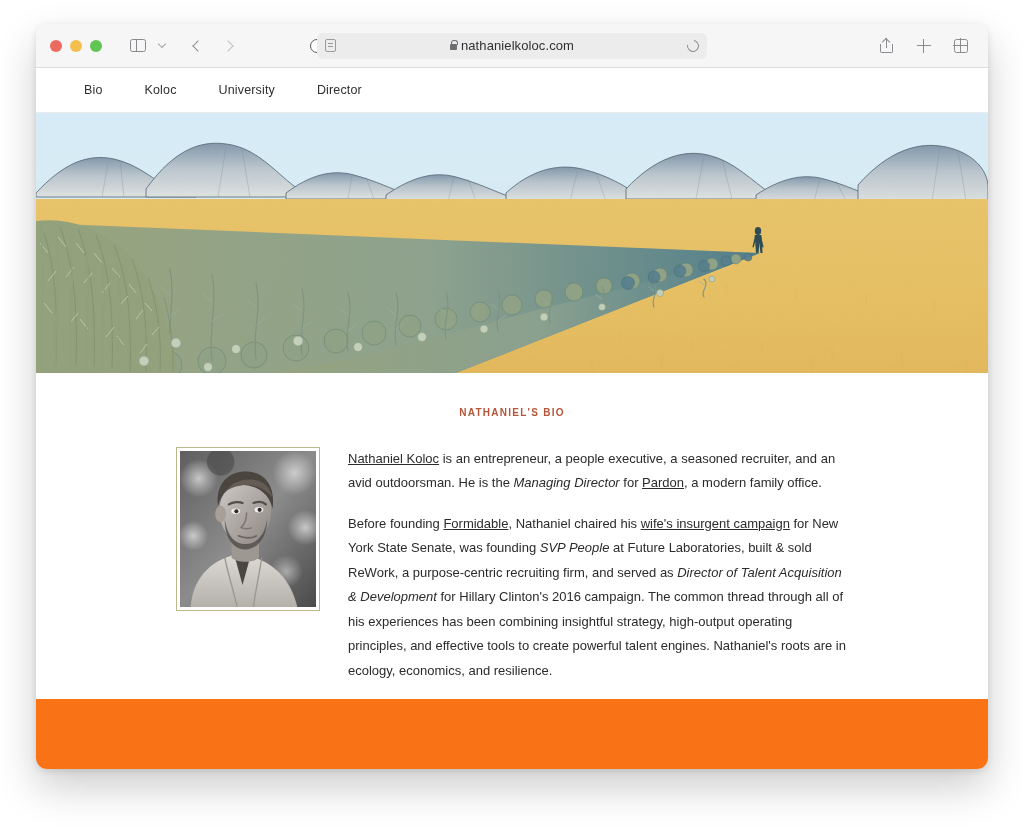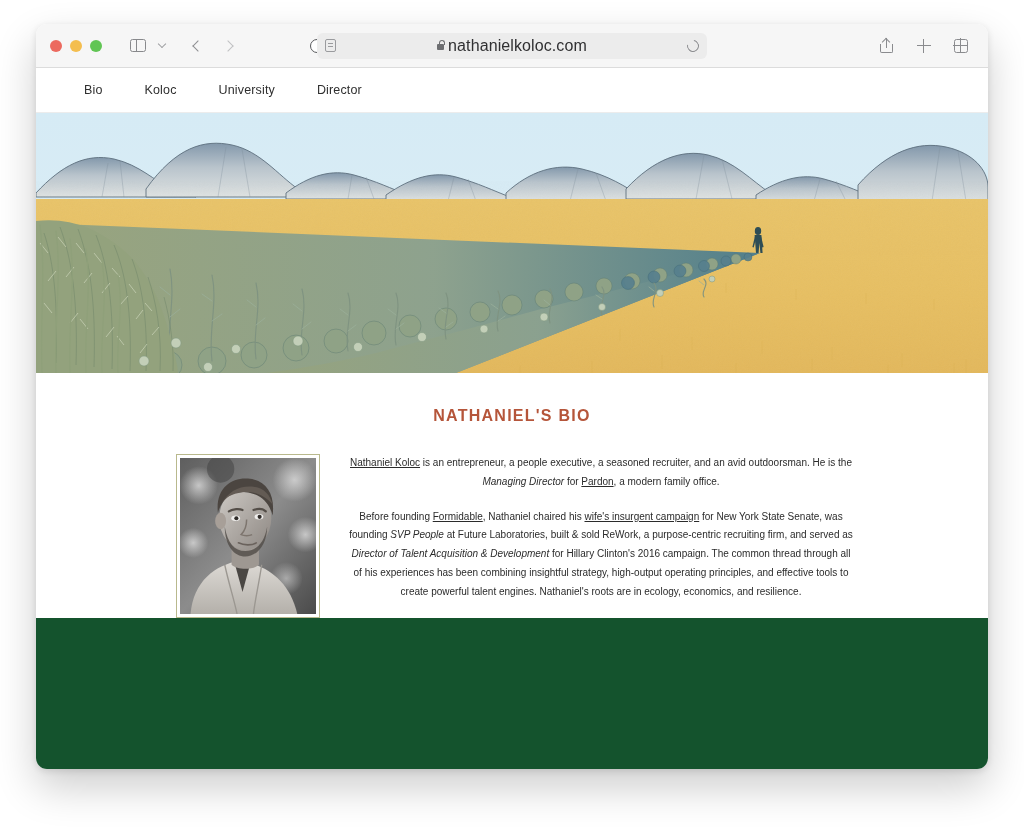--- a/index.html
+++ b/index.html
@@ -91,21 +91,21 @@
   .lock {
     width: 7px; height: 6px; background: #6d6e71;
     border-radius: 1px; position: relative; margin-top: 2px;
   }
   .lock::before {
     content:""; position:absolute; left:1.4px; top:-4px;
     width: 4.2px; height: 4.5px;
     border: 1.2px solid #6d6e71; border-bottom: none;
     border-radius: 3px 3px 0 0;
   }
-  .url-text { font-size: 16px; color: #303032; letter-spacing: 0.1px; }
+  .url-text { font-size: 13px; color: #303032; letter-spacing: 0.1px; }
   .reload {
     margin-left: auto; width: 12px; height: 12px; flex: 0 0 auto;
     border: 1.4px solid #8d8e91; border-radius: 50%;
     border-top-color: transparent; transform: rotate(-35deg);
   }
   .tb-right { margin-left: auto; display: flex; align-items: center; gap: 10px; }
   .share-glyph { width: 13px; height: 15px; position: relative; }
   .share-glyph .box {
     position: absolute; bottom: 0; left: 0; right: 0; height: 9px;
     border: 1.5px solid #8a8b8e; border-top: none; border-radius: 0 0 2px 2px;
@@ -134,60 +134,60 @@
   .grid-glyph::after {
     content:""; position:absolute; top:5.1px; left:-1.4px; right:-1.4px; height:1.4px; background:#8a8b8e;
   }
   .contrast-glyph {
     width: 14px; height: 14px; border-radius: 50%;
     border: 1.5px solid #58595c;
     background: linear-gradient(90deg, #ffffff 0 50%, #58595c 50% 100%);
   }
 
   
-  .viewport { height: 701px; background: #14532d; position: relative; overflow: hidden; }
+  .viewport { height: 701px; background: #f97316; position: relative; overflow: hidden; }
 
   
   .site-nav {
     height: 45px; background: #fff;
     display: flex; align-items: center; gap: 42px;
     padding-left: 48px;
     border-bottom: 1px solid #ececec;
   }
   .nav-link {
     font-size: 12.5px; color: #2f2f2f; letter-spacing: 0.15px;
     font-family: "Liberation Sans", sans-serif;
   }
 
   
   .hero { position: relative; height: 260px; overflow: hidden; background: #d9ecf4; }
   .hero svg { display: block; width: 100%; height: 100%; }
 
   
   .bio { padding: 34px 0 0 0; background: #fff; }
   .eyebrow {
-    text-align: center; font-size: 16px; font-weight: bold;
+    text-align: center; font-size: 10px; font-weight: bold;
     letter-spacing: 1.25px; color: #b5553a;
   }
   .bio-title {
     text-align: center; margin-top: 15px;
     font-family: "Liberation Serif", serif;
     font-size: 34px; font-weight: bold; color: #84874a;
     letter-spacing: -0.2px;
   }
   .bio-body { display: flex; margin-top: 29px; padding: 0 0 0 140px; gap: 28px; }
   .portrait {
     width: 144px; height: 164px; flex: 0 0 auto;
     border: 1.5px solid #b9b98d; padding: 3px; background: #fff;
   }
   .portrait svg { display: block; width: 100%; height: 100%; }
   .bio-text { width: 506px; }
   .bio-text p {
-    font-size: 10px; line-height: 1.88; color: #2b2b2b;
-    margin-bottom: 16px; text-align: center;
+    font-size: 13px; line-height: 1.88; color: #2b2b2b;
+    margin-bottom: 16px; text-align: left;
   }
   .bio-text a { color: #2b2b2b; text-decoration: underline; }
   .bio-text em { font-style: italic; }
 </style>
 </head>
 <body>
 
 <div class="browser-window">
 
   <div class="toolbar">

